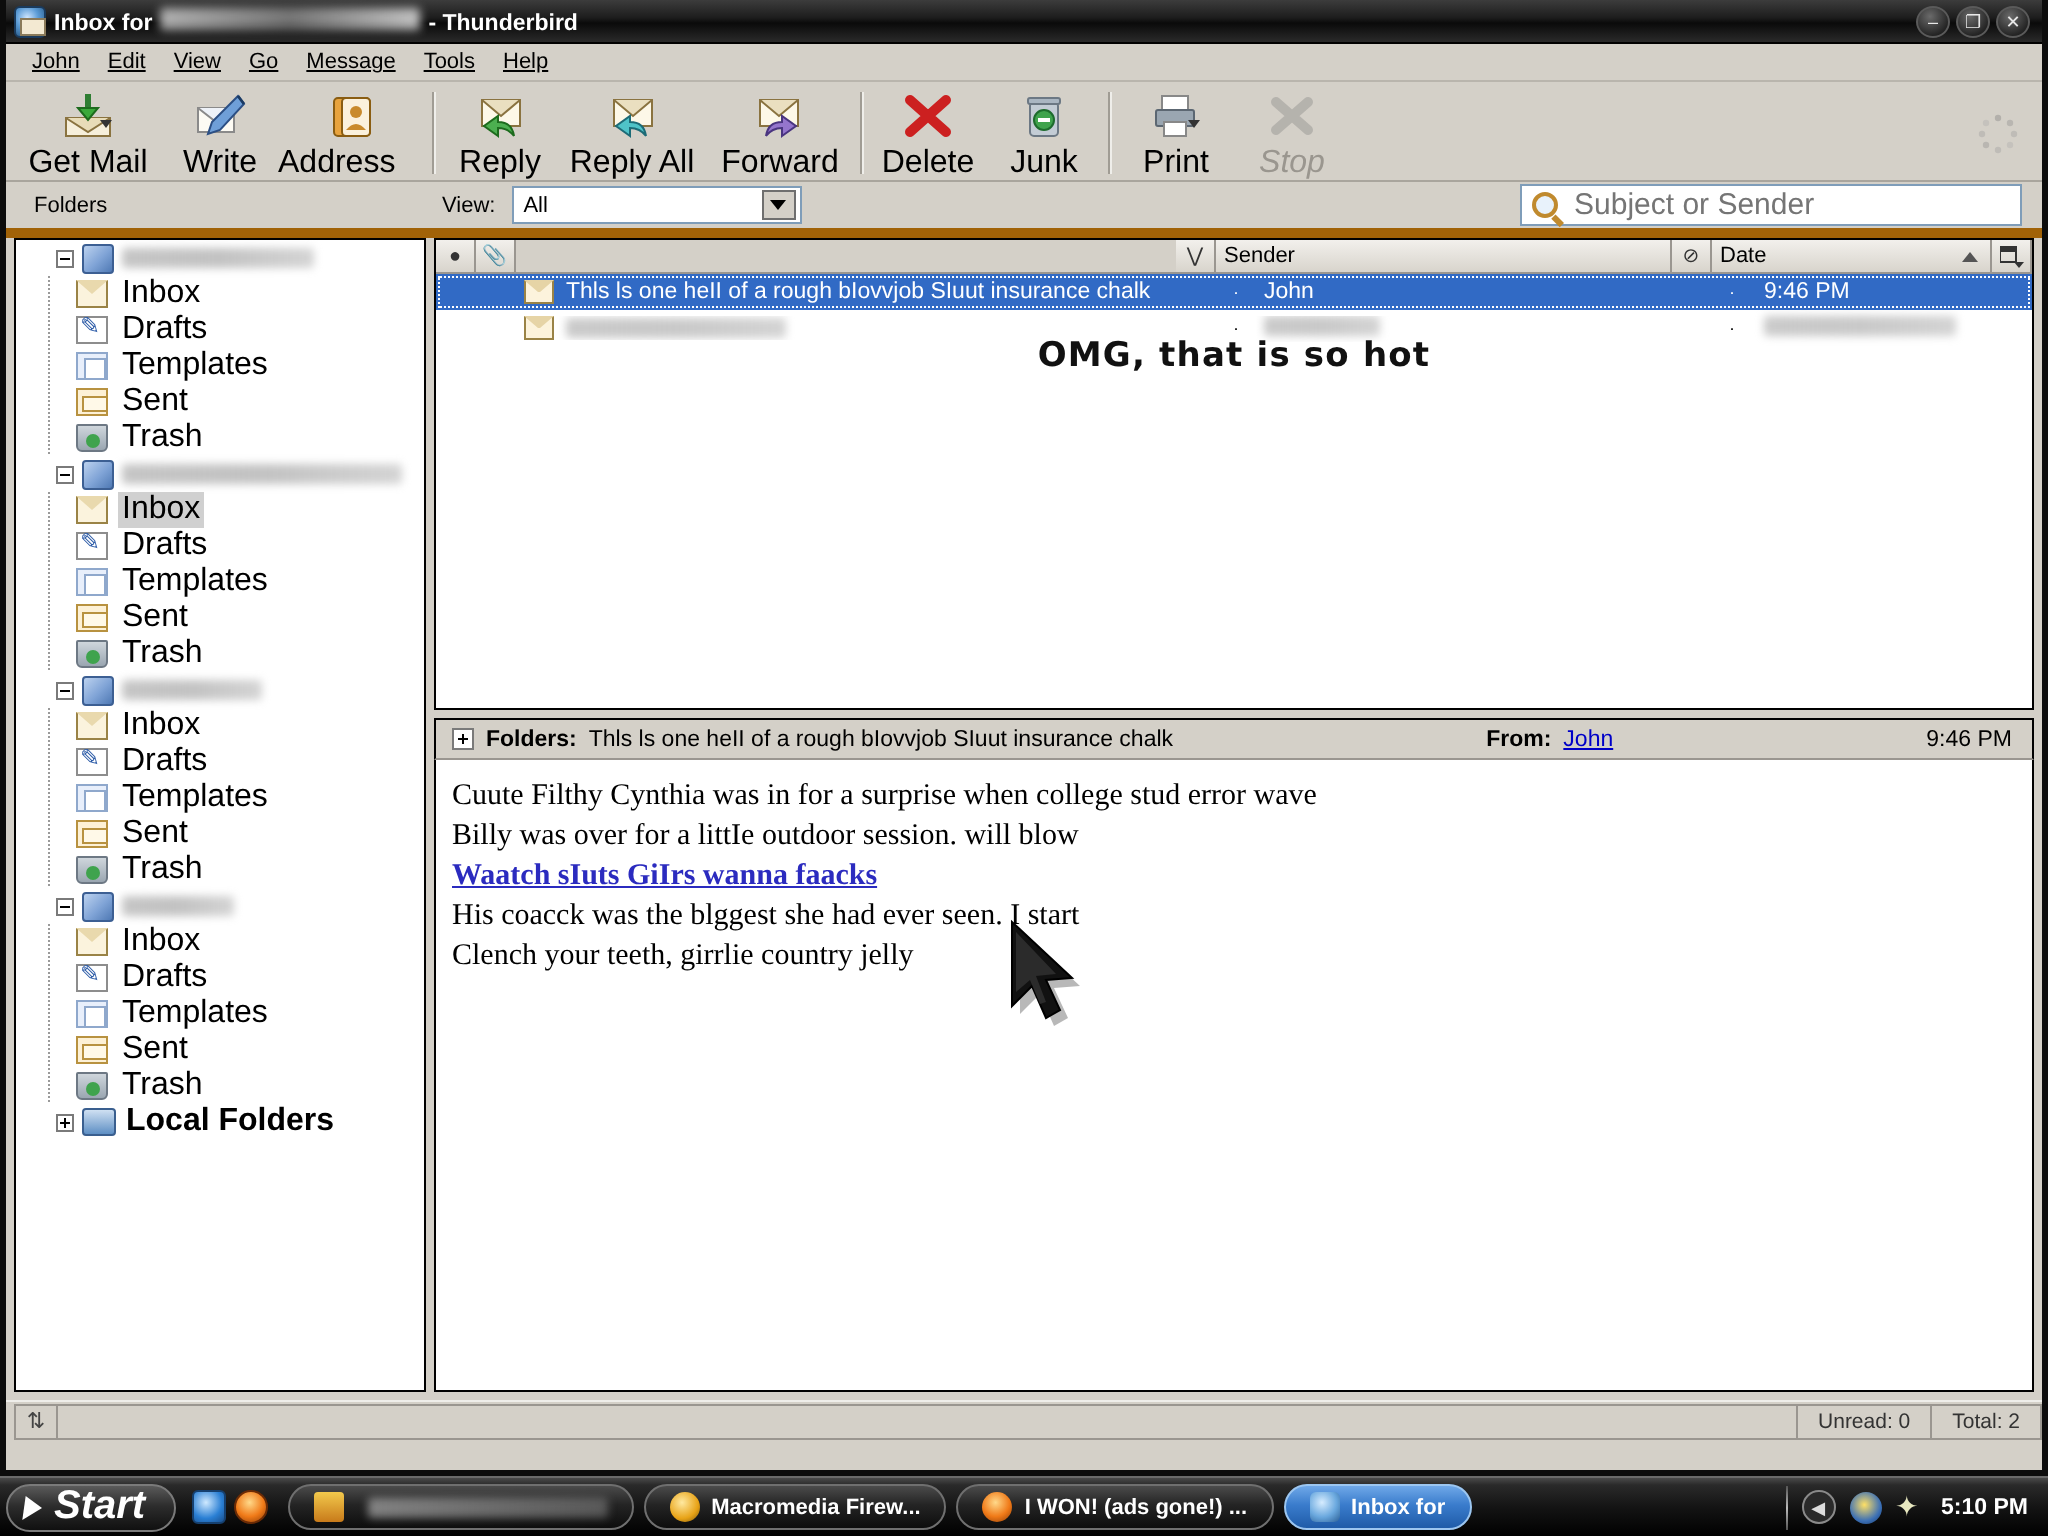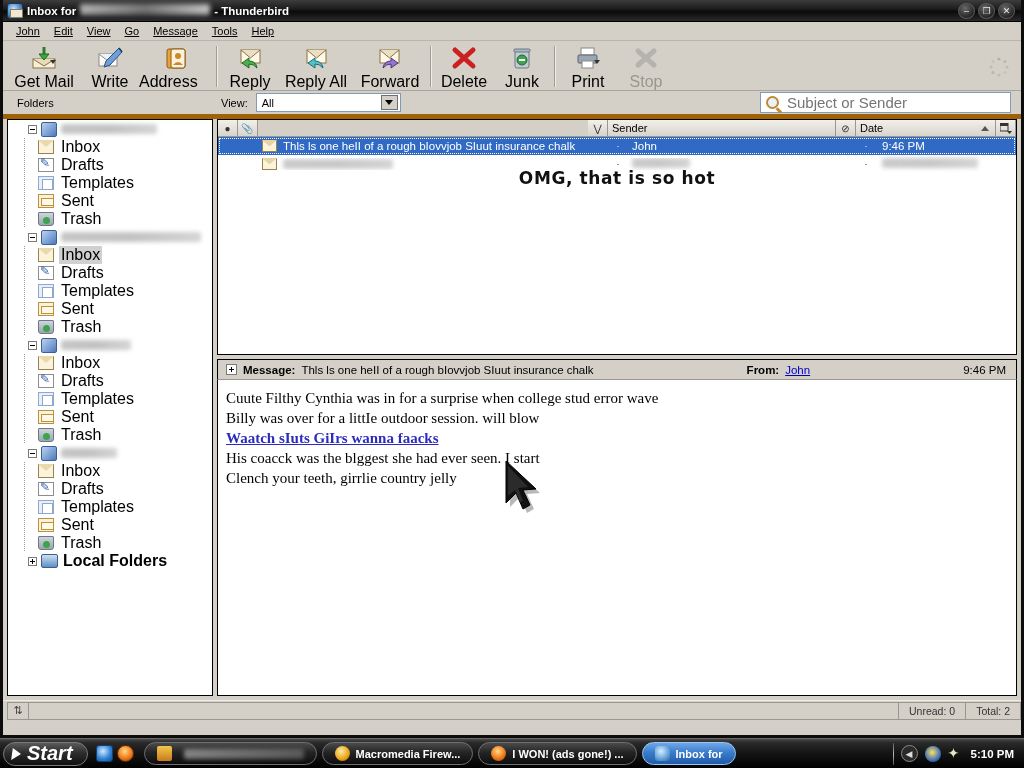--- a/index.html
+++ b/index.html
@@ -68,21 +68,21 @@
   #toolbar {
     height: 50px; background: #d4d0c8; display: flex; align-items: stretch;
     padding: 2px 4px 0 4px; border-bottom: 1px solid #a9a59d; position: relative;
   }
   .tbtn {
     width: 58px; display: flex; flex-direction: column; align-items: center;
     justify-content: flex-start; padding-top: 3px; cursor: default;
   }
   .tbtn.wide { width: 74px; }
   .tbtn .lbl { font-size: 16px; color: #000; margin-top: 2px; }
-  .tbtn.disabled .lbl { color: #9a968f; }
+  .tbtn.disabled .lbl { color: #9a968f; font-style: italic; }
   .tbtn .ico { width: 26px; height: 25px; position: relative; }
   .tb-sep { width: 2px; margin: 3px 3px; border-left: 1px solid #a09c94; border-right: 1px solid #efeeea; }
   .drop-arrow {
     position: absolute; right: 1px; bottom: 7px;
     width: 0; height: 0; border-left: 3px solid transparent; border-right: 3px solid transparent;
     border-top: 4px solid #333;
   }
 
   
   #viewbar {
@@ -681,21 +681,21 @@
               <span class="mcol-sender"><span class="blur-text" style="width:58px"></span></span>
               <span class="mcol-thread">·</span>
               <span class="mcol-date"><span class="blur-text" style="width:96px"></span></span>
             </div>
           </div>
         <div id="omg-overlay">OMG, that is so hot</div>
       </div>
 
       <div id="msg-header">
         <span class="hdr-expander"></span>
-        <span id="hdr-subject-label">Message:</span>
+        <span id="hdr-subject-label">Folders:</span>
         <span id="hdr-subject-value">Thls ls one heII of a rough bIovvjob SIuut insurance chalk</span>
         <span id="hdr-from-label">From:</span>
         <span id="hdr-from-value">John</span>
         <span id="hdr-time">9:46 PM</span>
       </div>
 
       <div id="msg-body">
         <div id="body-lines">
             <div class="body-line">Cuute Filthy Cynthia was in for a surprise when college stud error wave</div>
             <div class="body-line">Billy was over for a littIe outdoor session. will blow</div>

